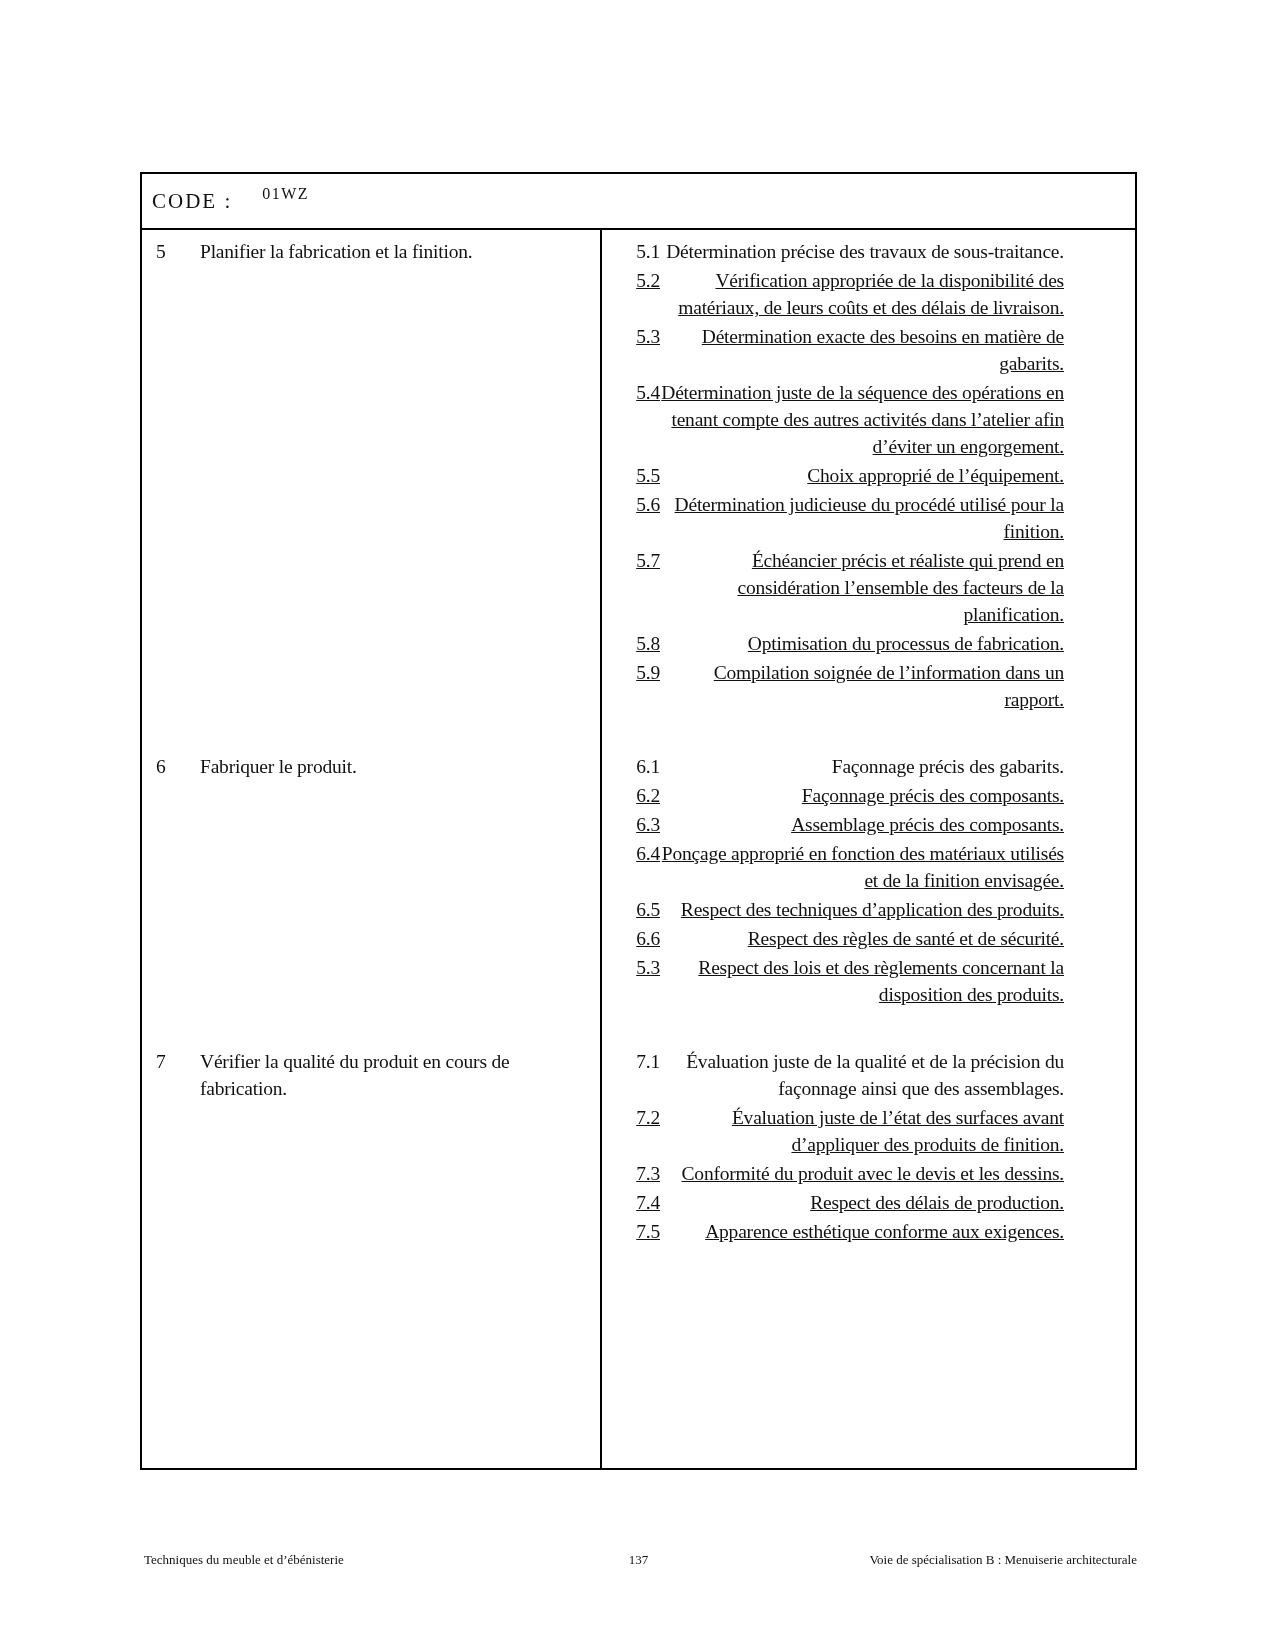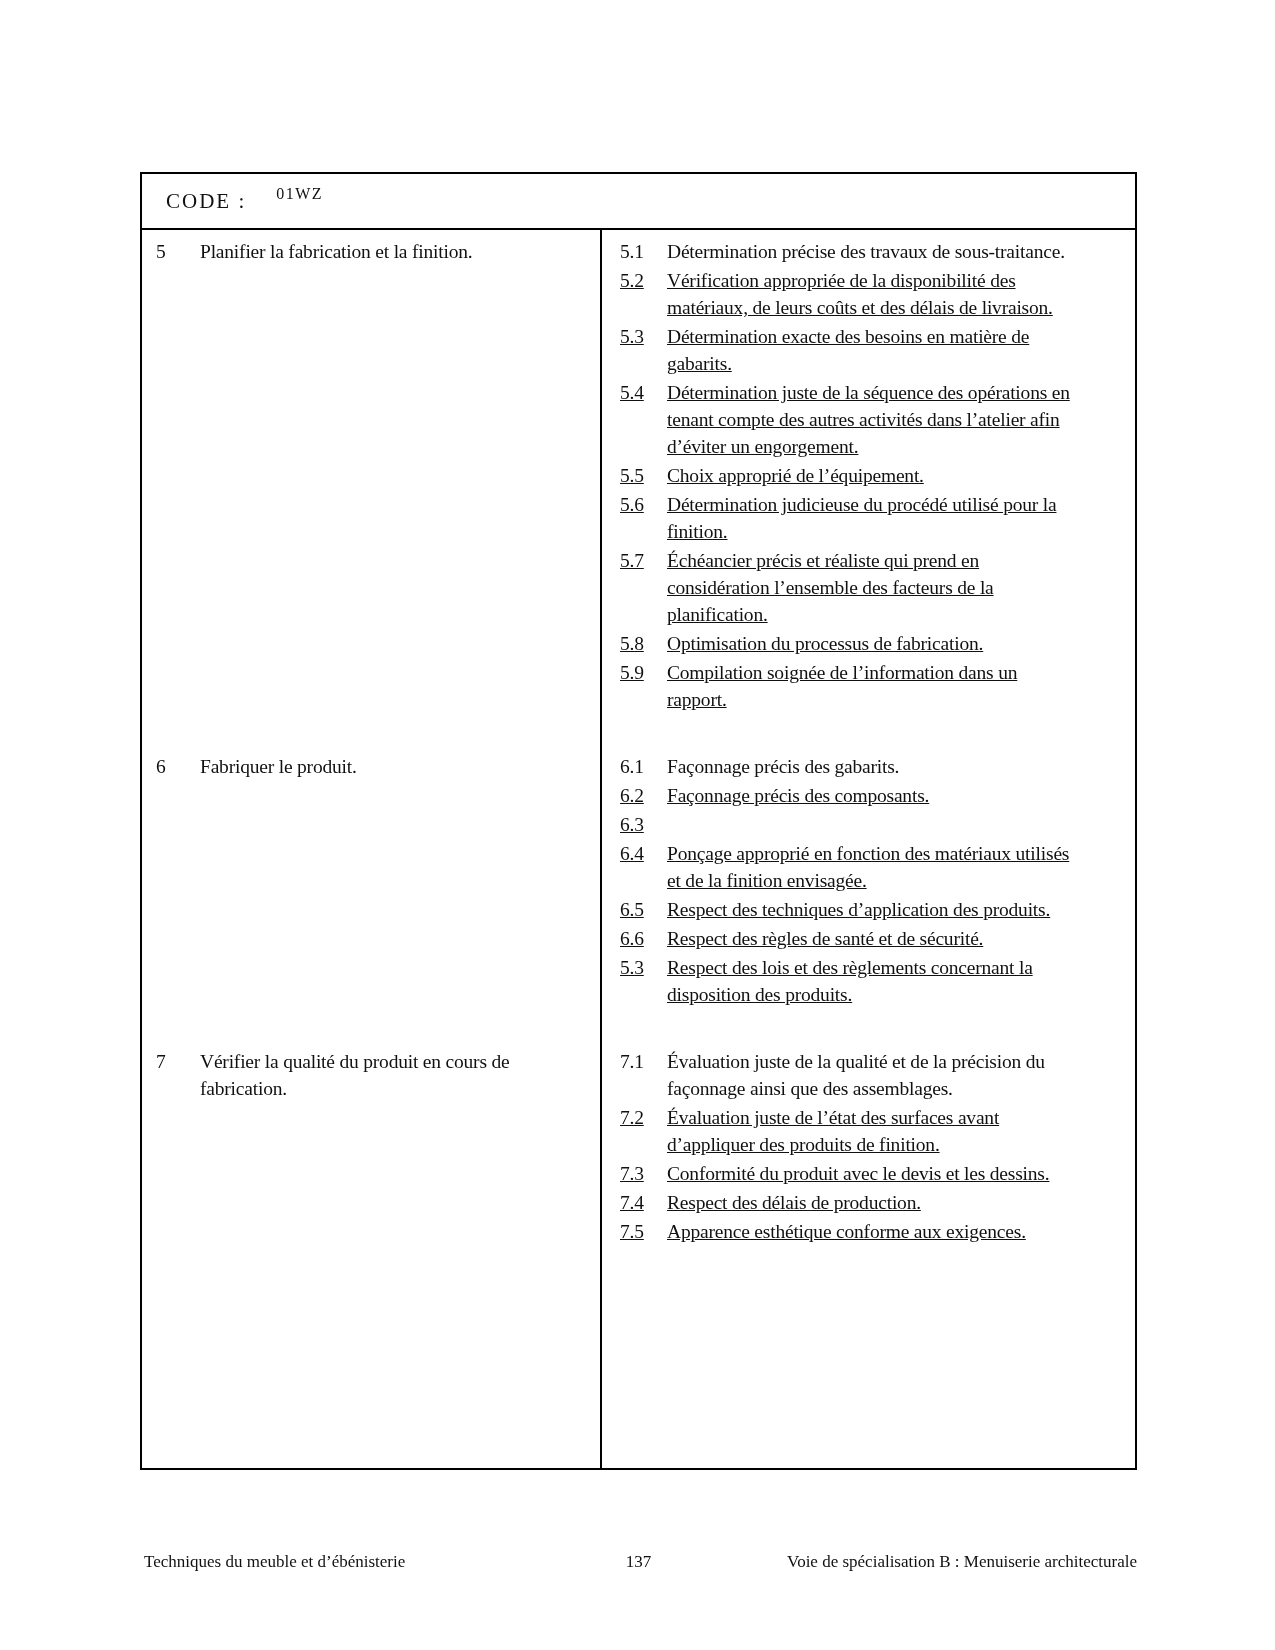--- a/index.html
+++ b/index.html
@@ -24,21 +24,21 @@
     border: 2px solid #000000;
     box-sizing: border-box;
     background: #ffffff;
   }
   .code-row {
     height: 56px;
     border-bottom: 2px solid #000000;
     box-sizing: border-box;
     display: flex;
     align-items: center;
-    padding-left: 24px;
+    padding-left: 10px;
     font-size: 21px;
   }
   .code-label {
     letter-spacing: 2px;
   }
   .code-value {
     margin-left: 30px;
     transform: translateY(-7px);
     letter-spacing: 1.5px;
     font-size: 16px;
@@ -74,22 +74,23 @@
   }
   .obj-num {
     width: 44px;
     flex-shrink: 0;
   }
   .obj-text {
     max-width: 368px;
   }
   .cell-right {
     box-sizing: border-box;
-    padding-left: 20px;
+    padding-left: 13px;
     flex: 1;
+    text-align: right;
   }
   .crit {
     display: flex;
     align-items: flex-start;
   }
   .crit + .crit {
     margin-top: 2px;
     text-decoration: underline;
   }
   .crit-num {
@@ -103,21 +104,21 @@
     font-size: 19.5px;
     line-height: 27px;
     letter-spacing: -0.2px;
   }
   .page-footer {
     position: absolute;
     left: 140px;
     top: 1552px;
     width: 997px;
     height: 28px;
-    font-size: 17px;
+    font-size: 13px;
   }
   .footer-left {
     position: absolute;
     left: 4px;
     top: 0;
   }
   .footer-center {
     position: absolute;
     left: 50%;
     transform: translateX(-50%);
@@ -192,20 +193,21 @@
           <div class="crit">
             <span class="crit-num">6.1</span>
             <span class="crit-text">Façonnage précis des gabarits.</span>
           </div>
           <div class="crit">
             <span class="crit-num">6.2</span>
             <span class="crit-text">Façonnage précis des composants.</span>
           </div>
           <div class="crit">
             <span class="crit-num">6.3</span>
+            <span class="crit-text">Assemblage précis des composants.</span>
           </div>
           <div class="crit">
             <span class="crit-num">6.4</span>
             <span class="crit-text">Ponçage approprié en fonction des matériaux utilisés et de la finition envisagée.</span>
           </div>
           <div class="crit">
             <span class="crit-num">6.5</span>
             <span class="crit-text">Respect des techniques d’application des produits.</span>
           </div>
           <div class="crit">

